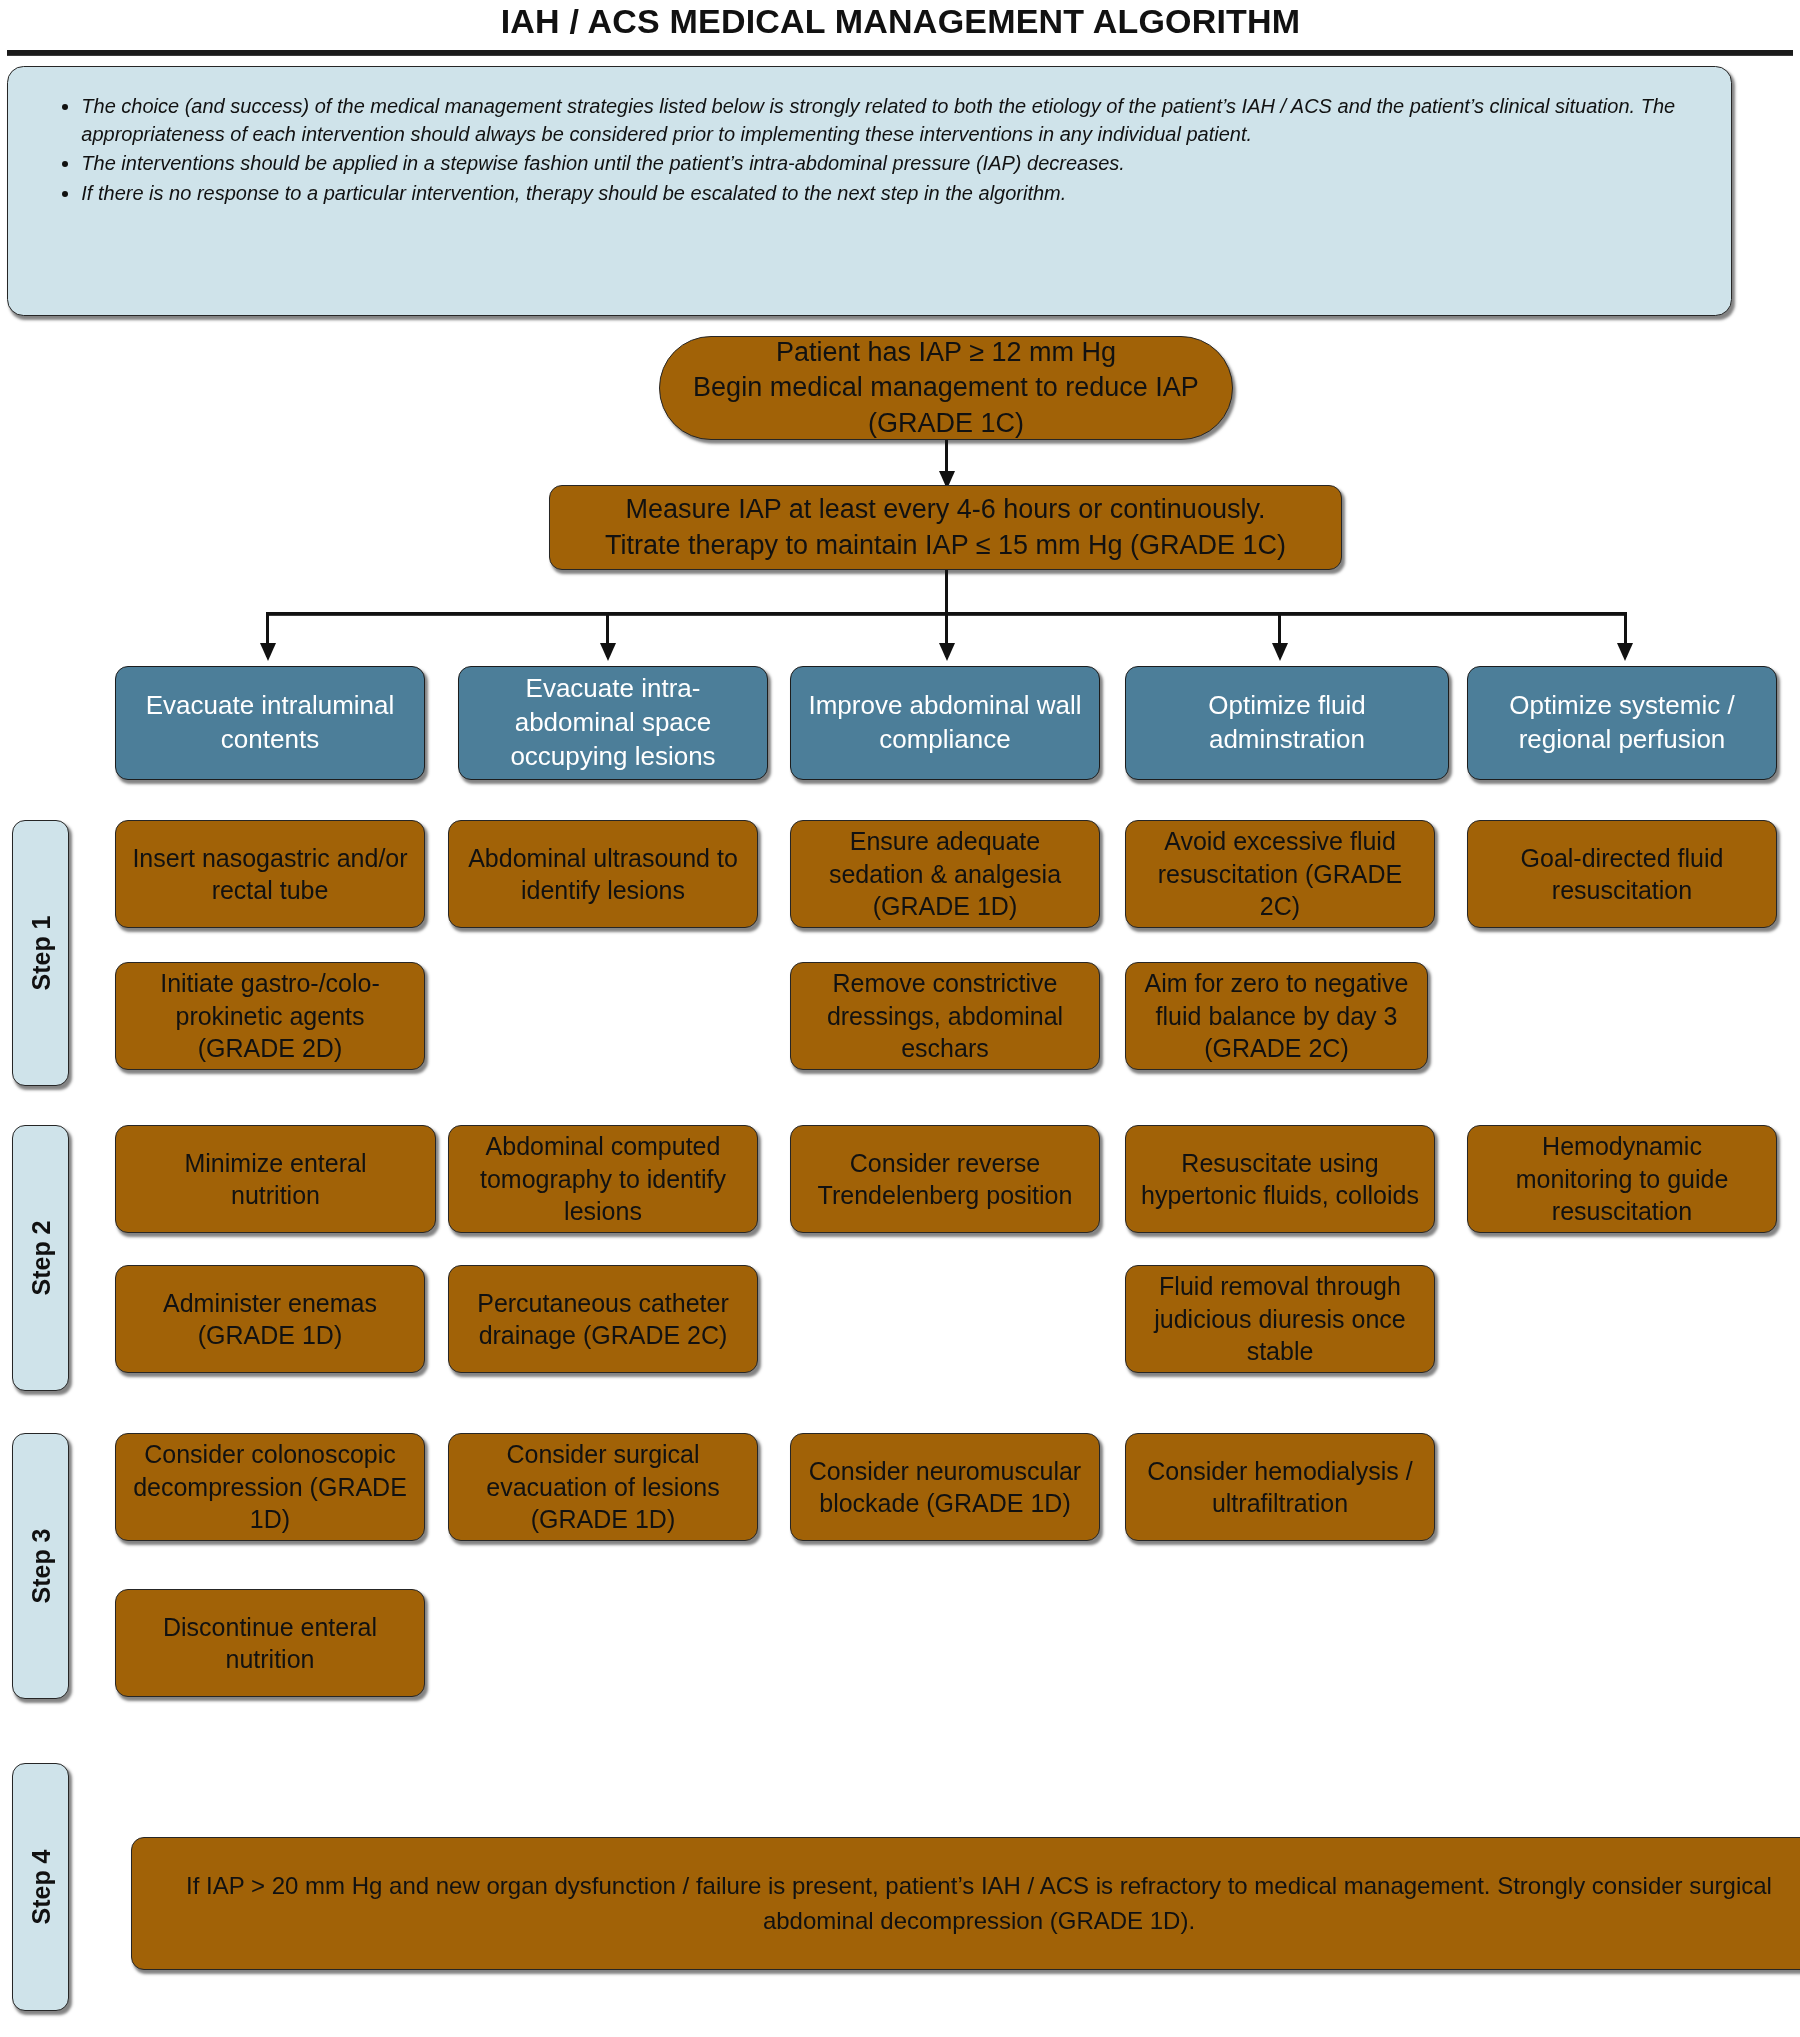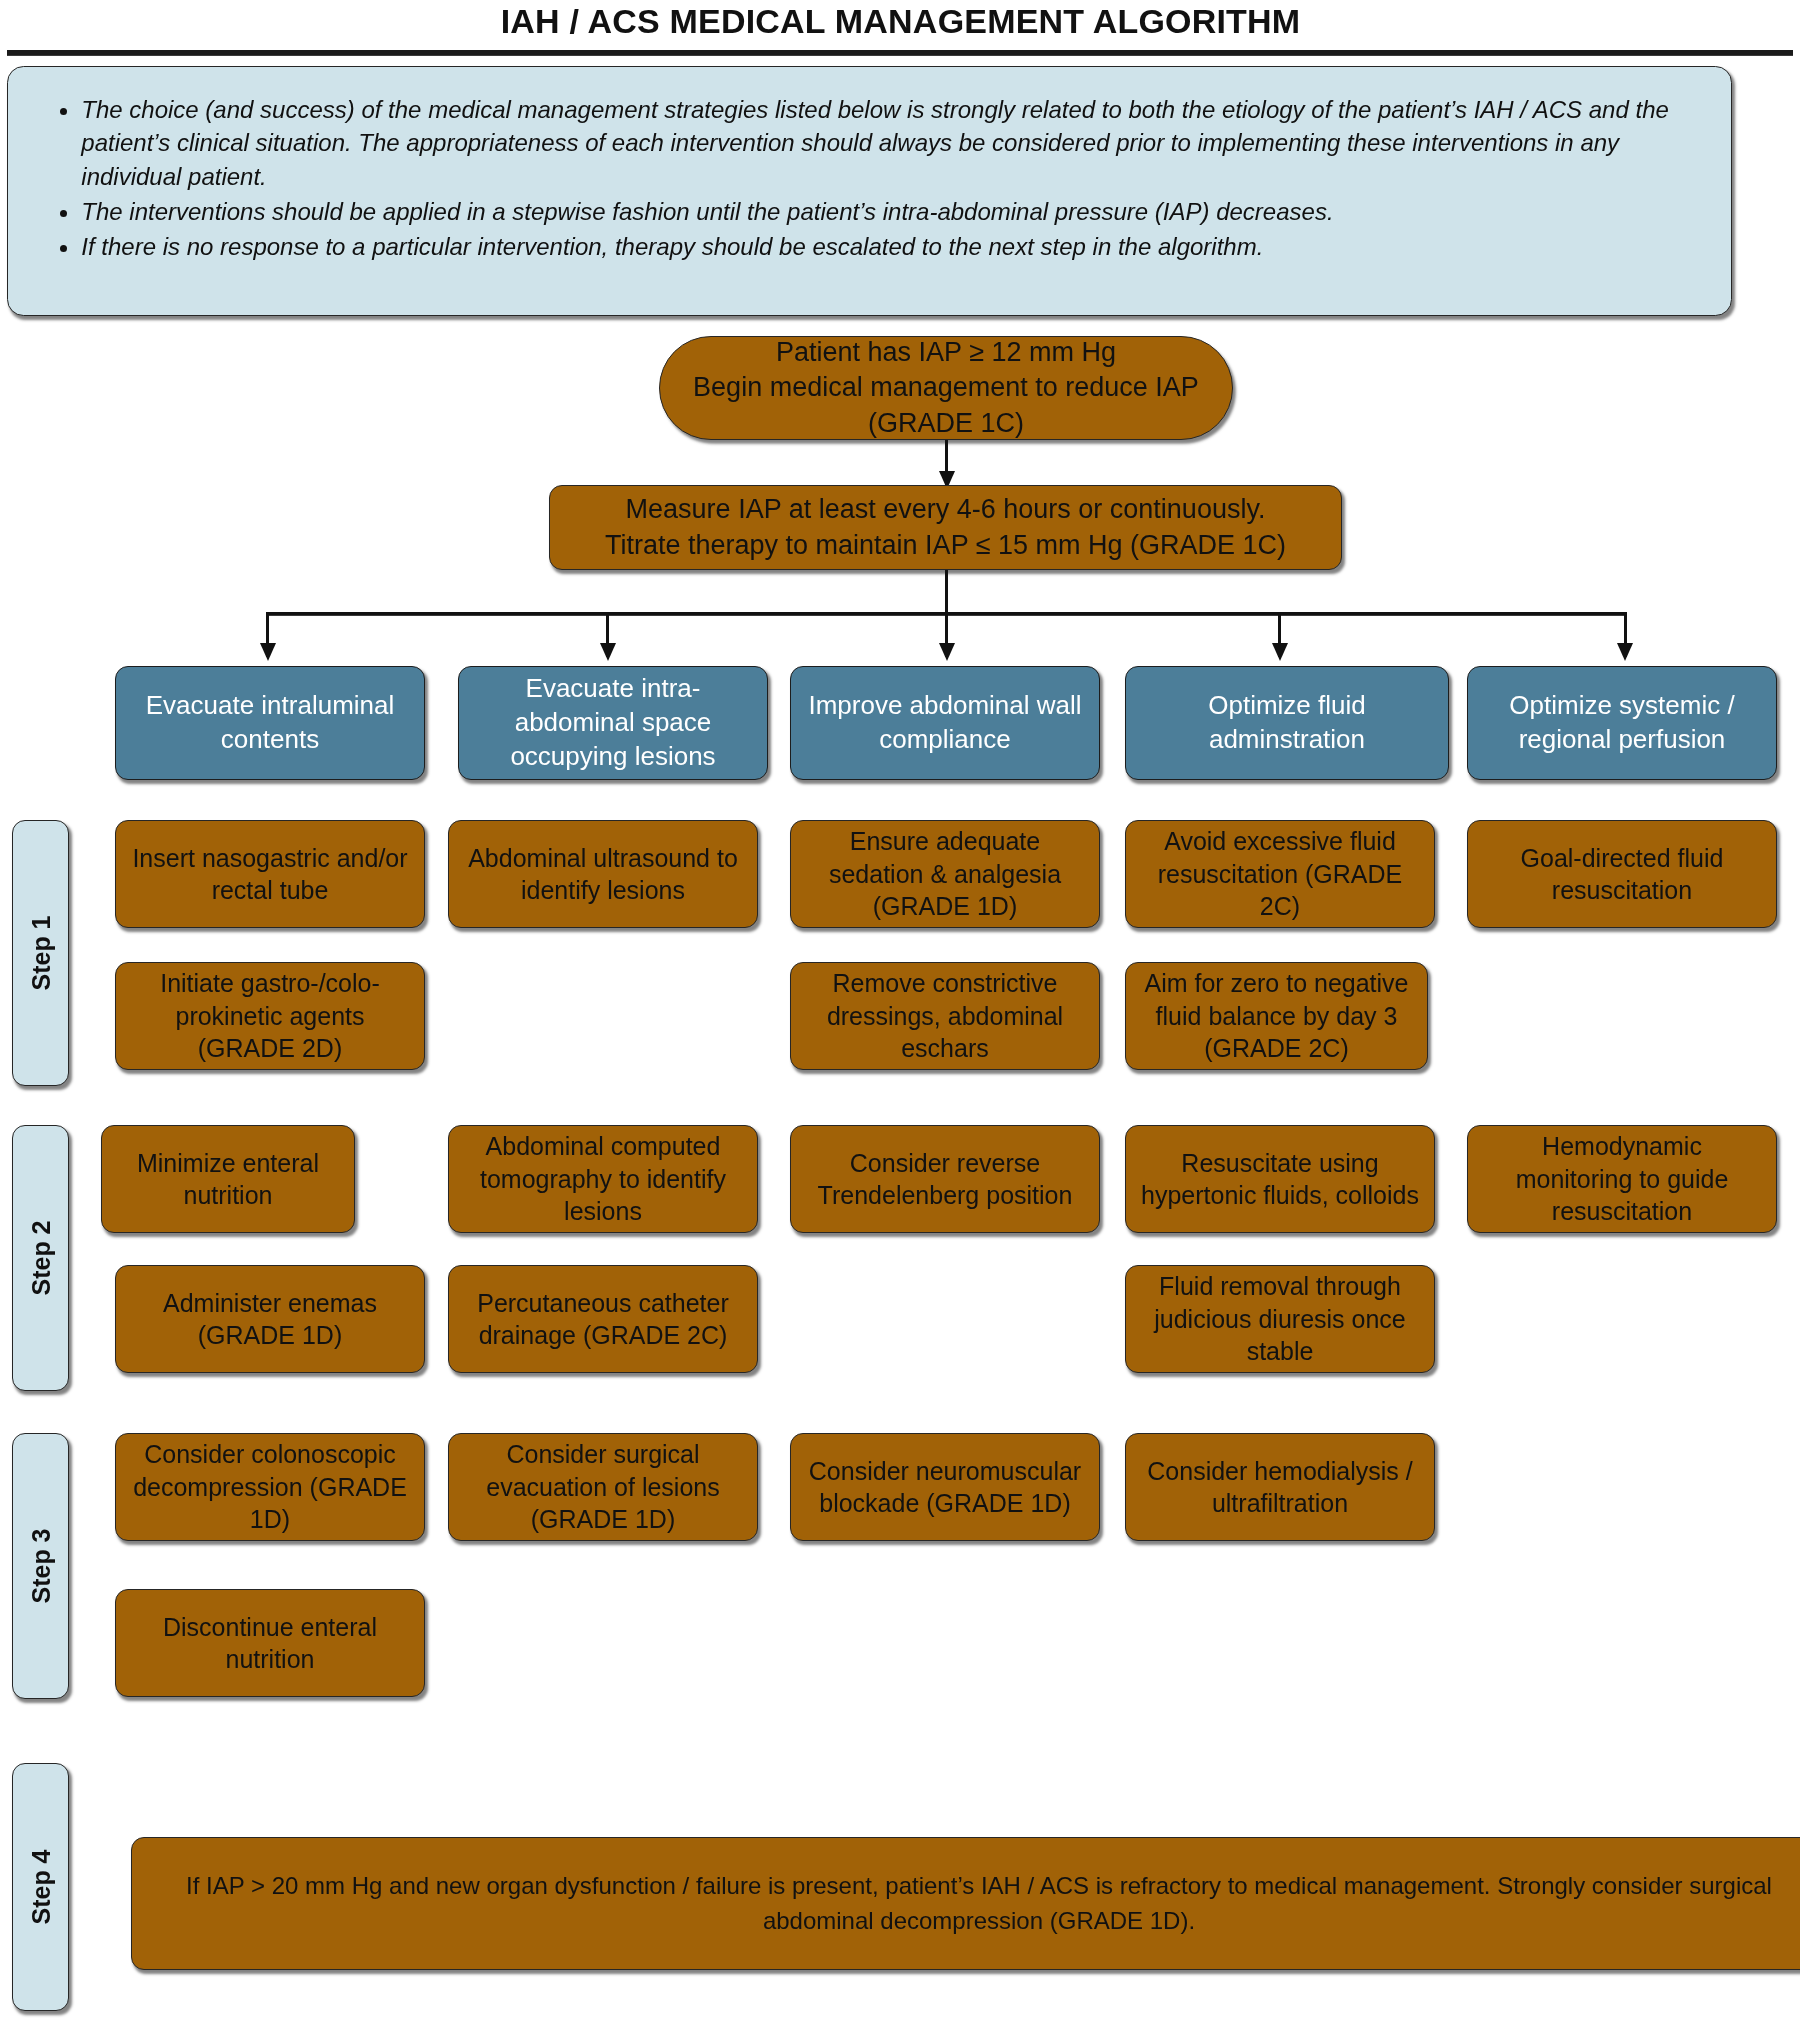--- a/index.html
+++ b/index.html
@@ -74,21 +74,21 @@
     box-shadow: 2.8px 3.7px 2.8px rgba(30,30,30,0.55);
     padding: 26px 37px 18.4px 42px;
   }
   .notes ul {
     margin: 0;
     padding: 0 0 0 31px;
     list-style: disc;
   }
   .notes li {
     font-style: italic;
-    font-size: 24px;
+    font-size: 20px;
     line-height: 1.39;
     margin-bottom: 1.8px;
     color: #111;
   }
 
   
   .steptab {
     position: absolute;
     box-sizing: border-box;
     background: #cfe3ea;
@@ -224,21 +224,21 @@
   <span>Remove constrictive dressings, abdominal eschars</span>
 </div>
 <div class="box t-cell" style="left:1125px; top:962px; width:303px; height:108px; padding:0 14.7px;">
   <span>Aim for zero to negative fluid balance by day 3 (GRADE 2C)</span>
 </div>
 
 <div class="steptab" style="left:12px; top:1125px; height:266px;">
   <span>Step 2</span>
 </div>
 
-<div class="box t-cell" style="left:101px; top:1125px; width:254px; height:108px; padding:0 24px;">
+<div class="box t-cell" style="left:115px; top:1125px; width:321px; height:108px; padding:0 24px;">
   <span>Minimize enteral nutrition</span>
 </div>
 <div class="box t-cell" style="left:448px; top:1125px; width:310px; height:108px; padding:0 14.7px;">
   <span>Abdominal computed tomography to identify lesions</span>
 </div>
 <div class="box t-cell" style="left:790px; top:1125px; width:310px; height:108px; padding:0 14.7px;">
   <span>Consider reverse Trendelenberg position</span>
 </div>
 <div class="box t-cell" style="left:1125px; top:1125px; width:310px; height:108px; padding:0 14.7px;">
   <span>Resuscitate using hypertonic fluids, colloids</span>

